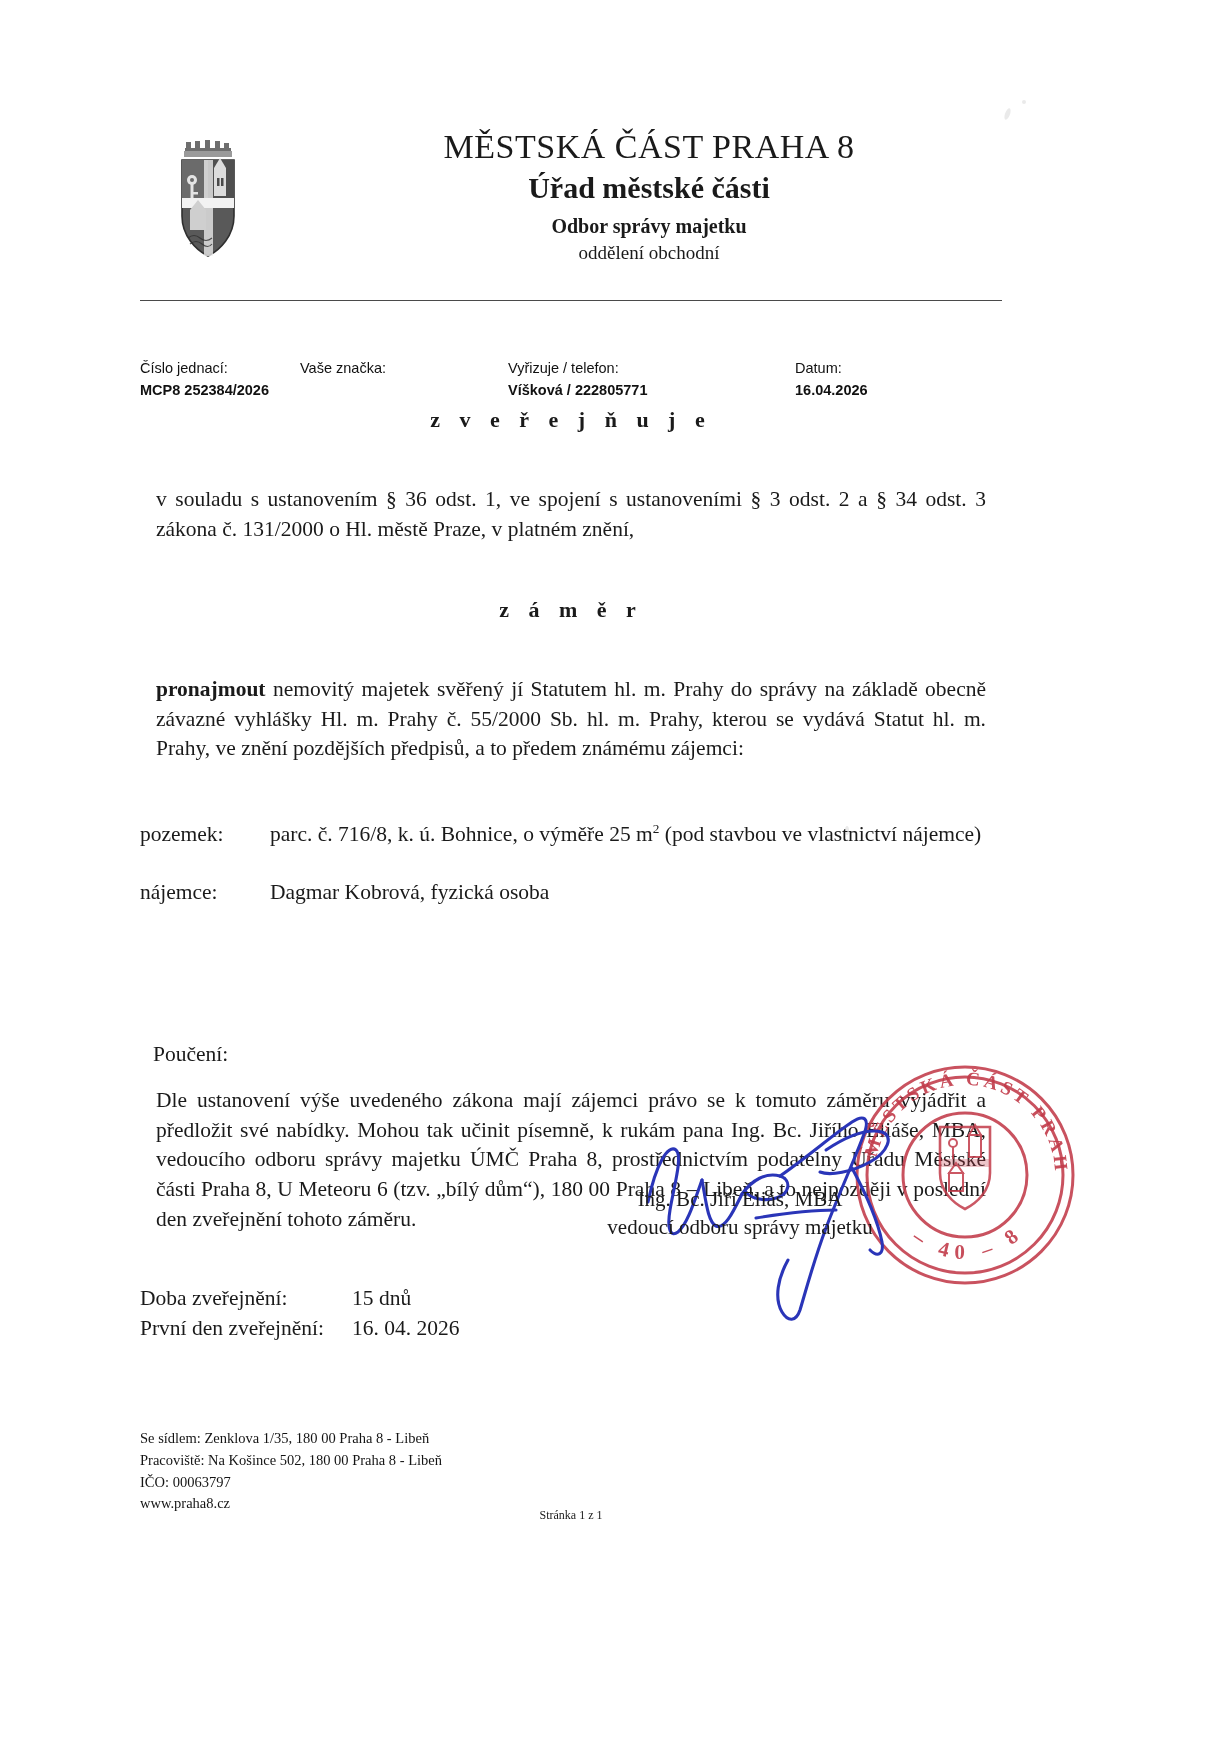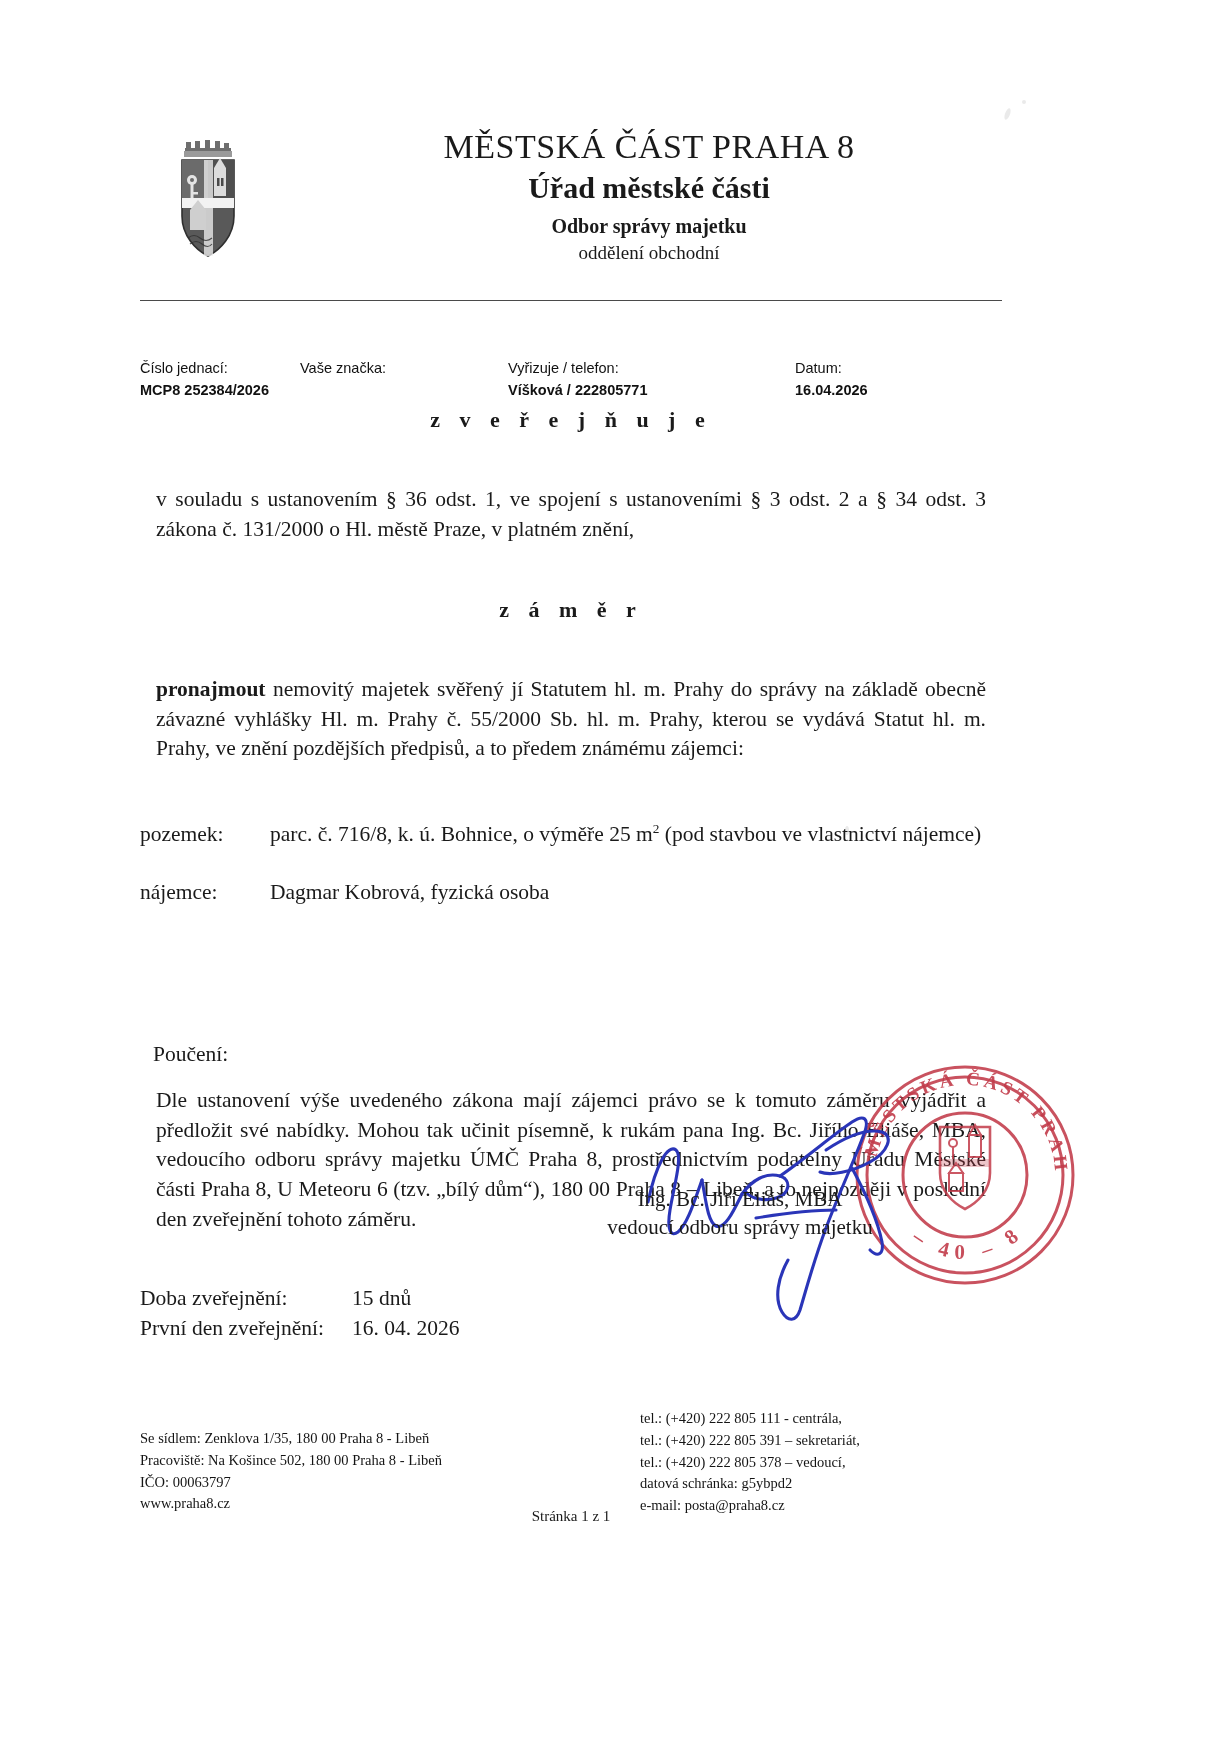--- a/index.html
+++ b/index.html
@@ -183,21 +183,21 @@
   .footer .cols { display: flex; }
   .footer .left { flex: 0 0 500px; margin-top: 20px; }
   .footer .right { flex: 1 1 auto; }
   .footer p { margin: 0; }
   .pagenum {
     position: absolute;
     left: 0;
     top: 1508px;
     width: 1142px;
     text-align: center;
-    font-size: 15px;
+    font-size: 12px;
   }
 
   .speck {
     position: absolute;
     background: #d9d9d9;
     border-radius: 50%;
     opacity: 0.55;
   }
 </style>
 </head>
@@ -388,25 +388,18 @@
   </div>
 
   <div class="footer">
     <div class="cols">
       <div class="left">
         <p>Se sídlem: Zenklova 1/35, 180 00 Praha 8 - Libeň</p>
         <p>Pracoviště: Na Košince 502, 180 00 Praha 8 - Libeň</p>
         <p>IČO: 00063797</p>
         <p>www.praha8.cz</p>
       </div>
-      <div class="right">
-        <p>tel.: (+420) 222 805 111 - centrála,</p>
-        <p>tel.: (+420) 222 805 391 – sekretariát,</p>
-        <p>tel.: (+420) 222 805 378 – vedoucí,</p>
-        <p>datová schránka: g5ybpd2</p>
-        <p>e-mail: posta@praha8.cz</p>
-      </div>
     </div>
   </div>
 
   <div class="pagenum">Stránka 1 z 1</div>
 
 </div>
 
 </body></html>

